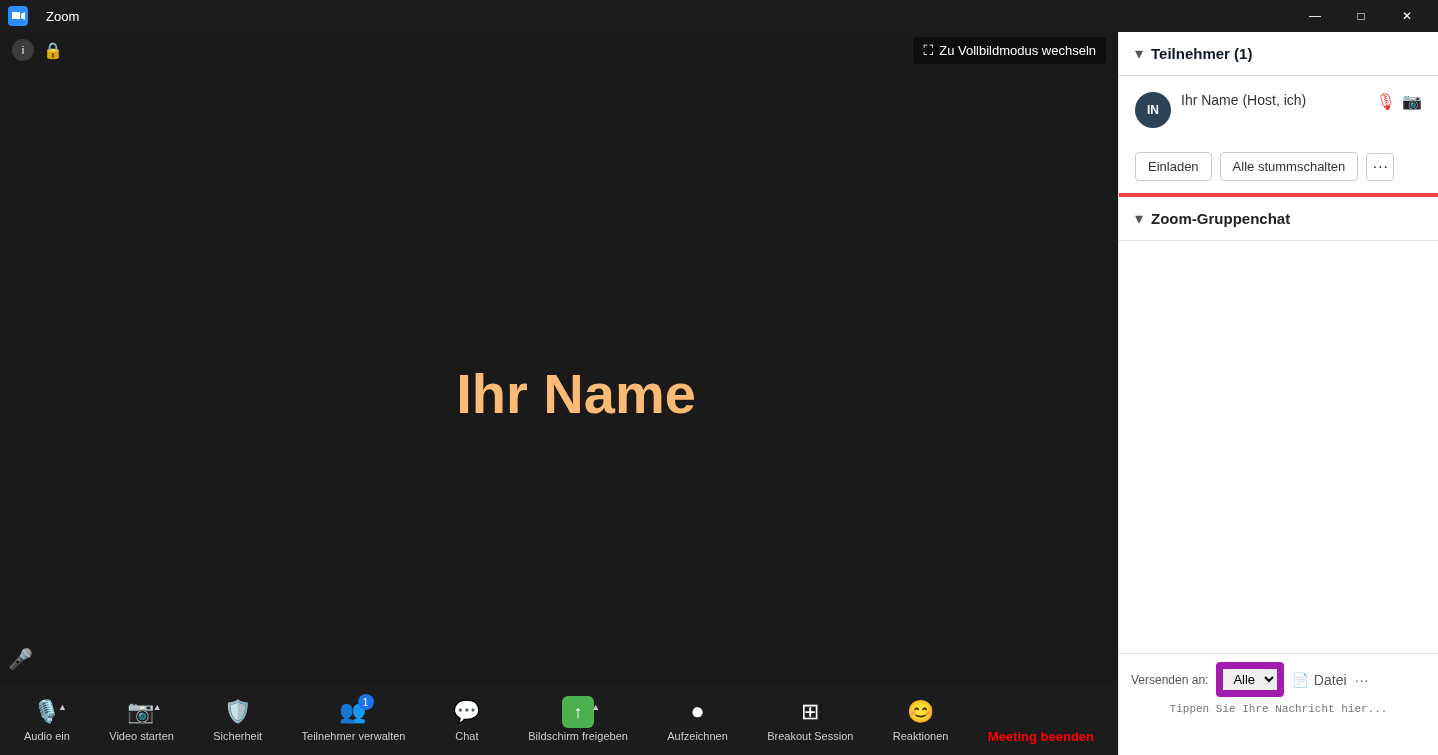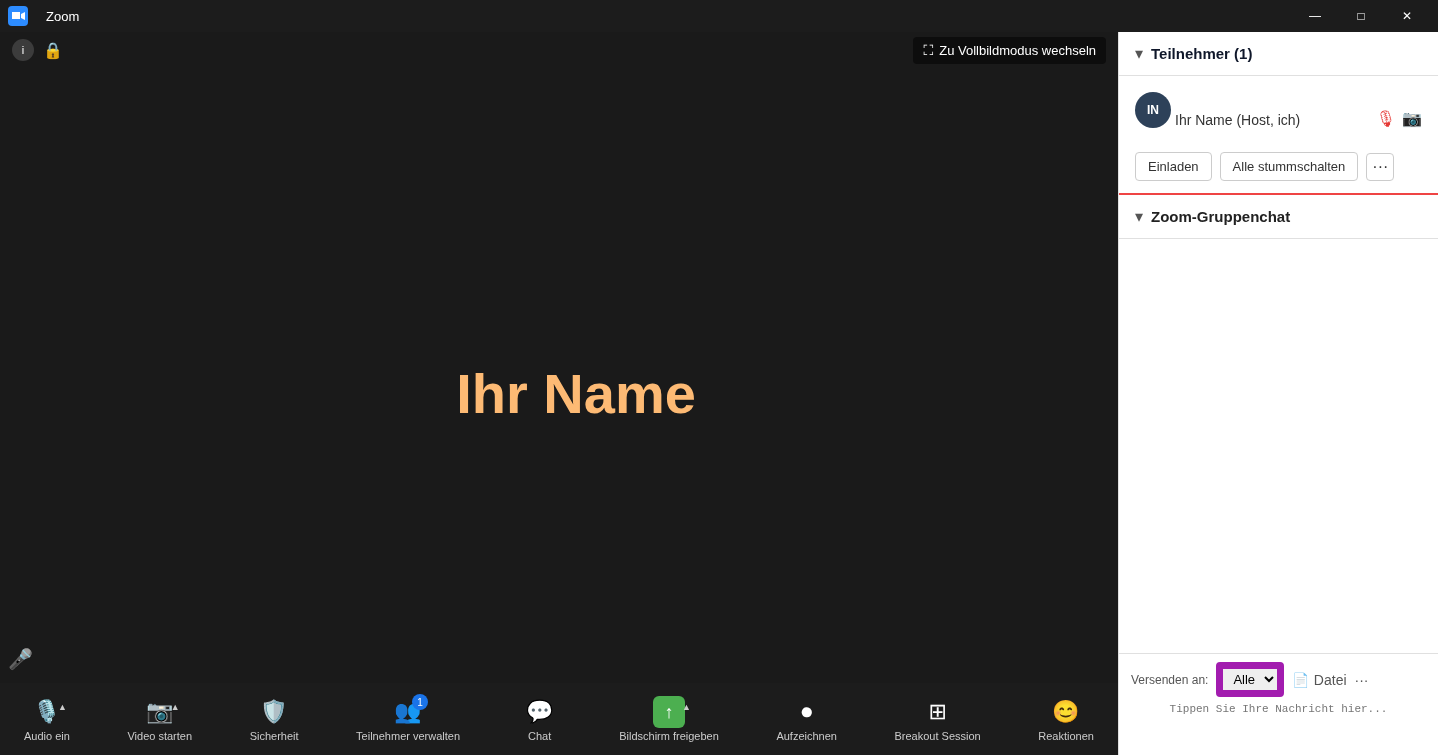--- a/index.html
+++ b/index.html
@@ -262,23 +262,23 @@
       font-weight: 600;
       color: #0f172a;
     }
 
     #participants-list {
       padding: 8px 16px;
     }
 
     .participant-item {
       display: flex;
-      align-items: flex-end;
+      align-items: flex-start;
       padding: 8px 0;
-      gap: 4px;
+      gap: 10px;
     }
 
     .participant-avatar {
       width: 36px;
       height: 36px;
       background: #2d4159;
       border-radius: 50%;
       display: flex;
       align-items: center;
       justify-content: center;
@@ -302,21 +302,21 @@
     .part-ctrl-icon {
       color: #e53935;
       font-size: 16px;
     }
 
     #participants-actions {
       display: flex;
       align-items: center;
       gap: 8px;
       padding: 8px 16px 12px;
-      border-bottom: 2px solid #ef4444;
+      border-bottom: 4px solid #ef4444;
     }
 
     .action-btn {
       padding: 6px 12px;
       border: 1px solid #ccc;
       border-radius: 4px;
       background: #fff;
       font-size: 13px;
       cursor: pointer;
       color: #333;
@@ -511,20 +511,24 @@
       <div class="toolbar-item">
         <div class="toolbar-icon">⊞</div>
         <span class="toolbar-label">Breakout Session</span>
       </div>
 
       <div class="toolbar-item">
         <div class="toolbar-icon">😊</div>
         <span class="toolbar-label">Reaktionen</span>
       </div>
 
+      <div class="toolbar-item end-meeting">
+        <div class="toolbar-icon"></div>
+        <span class="toolbar-label">Meeting beenden</span>
+      </div>
     </div>
   </div>
 
   <div id="right-panel">
 
     <div id="participants-section">
       <div id="participants-header">
         <span id="participants-chevron">▾</span>
         <span id="participants-title">Teilnehmer (1)</span>
       </div>

